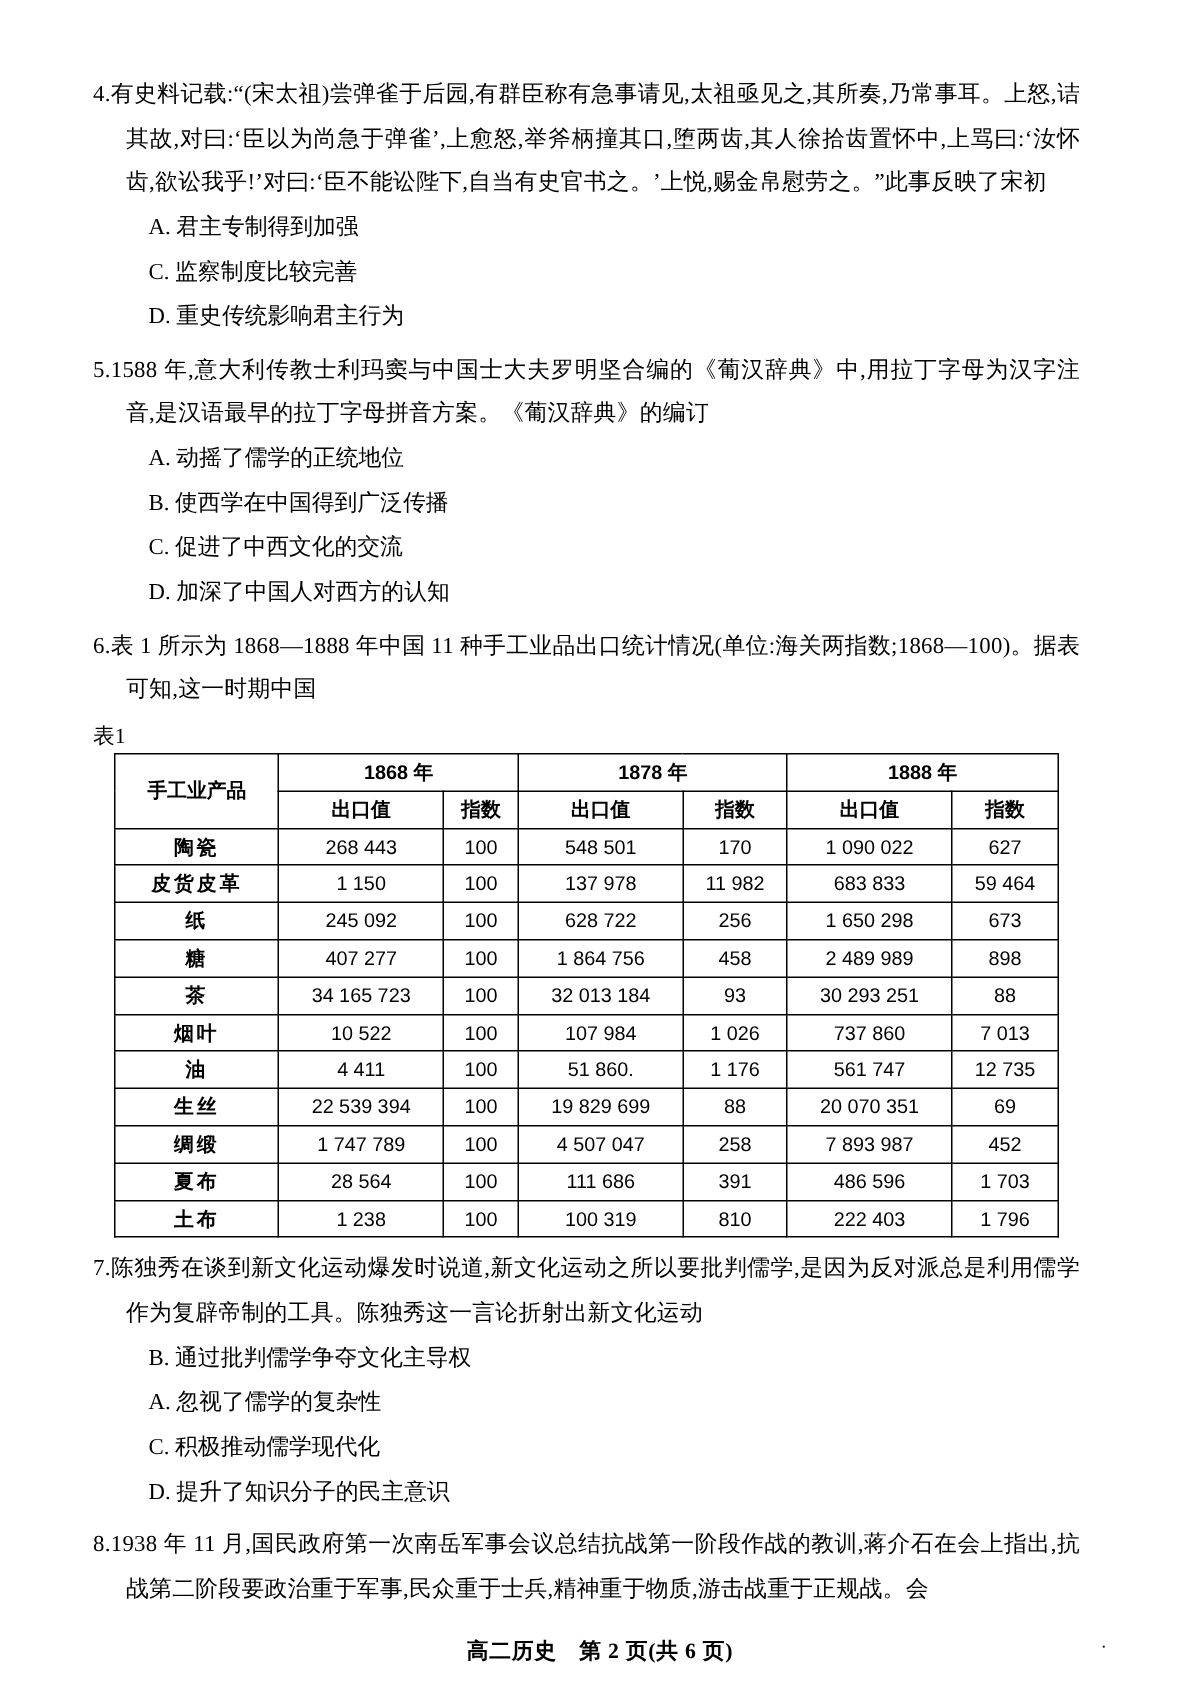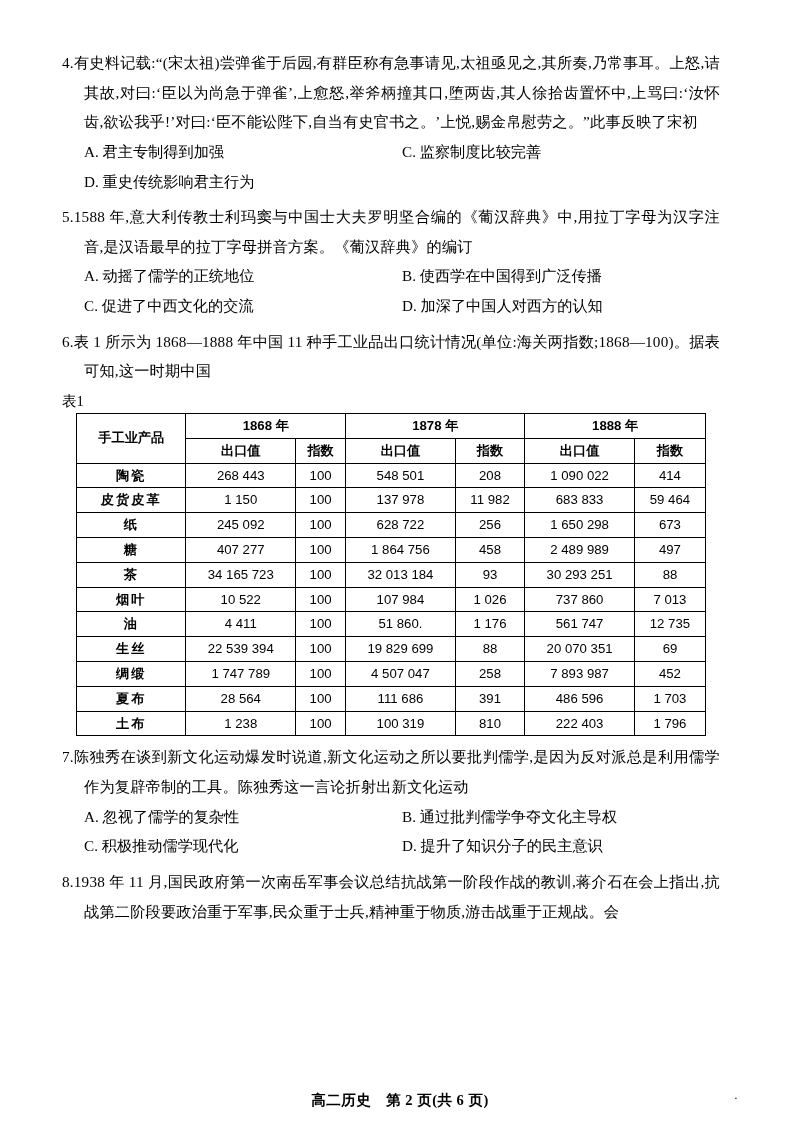--- a/index.html
+++ b/index.html
@@ -42,20 +42,21 @@
     display: flex;
     flex-wrap: wrap;
     padding-left: 22px;
     font-size: 15.2px;
     line-height: 1.95;
   }
   .options .opt {
     box-sizing: border-box;
     width: 50%;
     white-space: nowrap;
+    margin-left: 15px;
   }
   .tbl-caption {
     text-align: left;
     font-size: 14.5px;
     margin: 6px 0 2px 0;
   }
   table.data {
     border-collapse: collapse;
     margin: 0 auto 4px auto;
     width: 630px;
@@ -151,23 +152,23 @@
           <th>出口值</th>
           <th>指数</th>
         </tr>
       </thead>
       <tbody>
         <tr>
           <td class="prod">陶瓷</td>
           <td>268 443</td>
           <td>100</td>
           <td>548 501</td>
-          <td>208</td>
+          <td>170</td>
           <td>1 090 022</td>
-          <td>414</td>
+          <td>627</td>
         </tr>
         <tr>
           <td class="prod">皮货皮革</td>
           <td>1 150</td>
           <td>100</td>
           <td>137 978</td>
           <td>11 982</td>
           <td>683 833</td>
           <td>59 464</td>
         </tr>
@@ -180,21 +181,21 @@
           <td>1 650 298</td>
           <td>673</td>
         </tr>
         <tr>
           <td class="prod">糖</td>
           <td>407 277</td>
           <td>100</td>
           <td>1 864 756</td>
           <td>458</td>
           <td>2 489 989</td>
-          <td>497</td>
+          <td>898</td>
         </tr>
         <tr>
           <td class="prod">茶</td>
           <td>34 165 723</td>
           <td>100</td>
           <td>32 013 184</td>
           <td>93</td>
           <td>30 293 251</td>
           <td>88</td>
         </tr>
@@ -255,22 +256,22 @@
       </tbody>
     </table>
 
   </div>
 
   <div class="q">
     <div class="q-body hang">
       <span class="num">7.</span><span>陈独秀在谈到新文化运动爆发时说道,新文化运动之所以要批判儒学,是因为反对派总是利</span><span>用儒学作为复辟帝制的工具。陈独秀这一言论折射出新文化运动</span>
     </div>
     <div class="options">
+      <div class="opt">B. 通过批判儒学争夺文化主导权</div>
       <div class="opt">A. 忽视了儒学的复杂性</div>
-      <div class="opt">B. 通过批判儒学争夺文化主导权</div>
       <div class="opt">C. 积极推动儒学现代化</div>
       <div class="opt">D. 提升了知识分子的民主意识</div>
     </div>
   </div>
 
   <div class="q q8">
     <div class="q-body hang">
       <span class="num">8.</span><span>1938 年 11 月,国民政府第一次南岳军事会议总结抗战第一阶段作战的教训,蒋介石在会上</span><span>指出,抗战第二阶段要政治重于军事,民众重于士兵,精神重于物质,游击战重于正规战。会</span>
     </div>
   </div>

